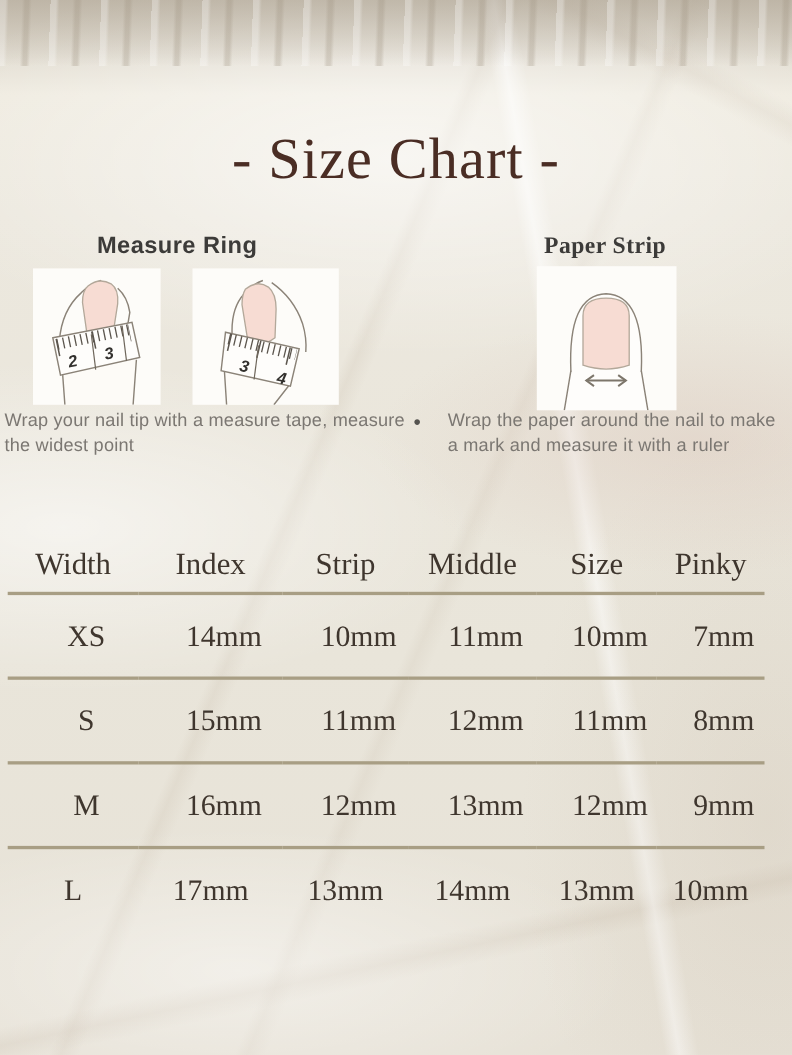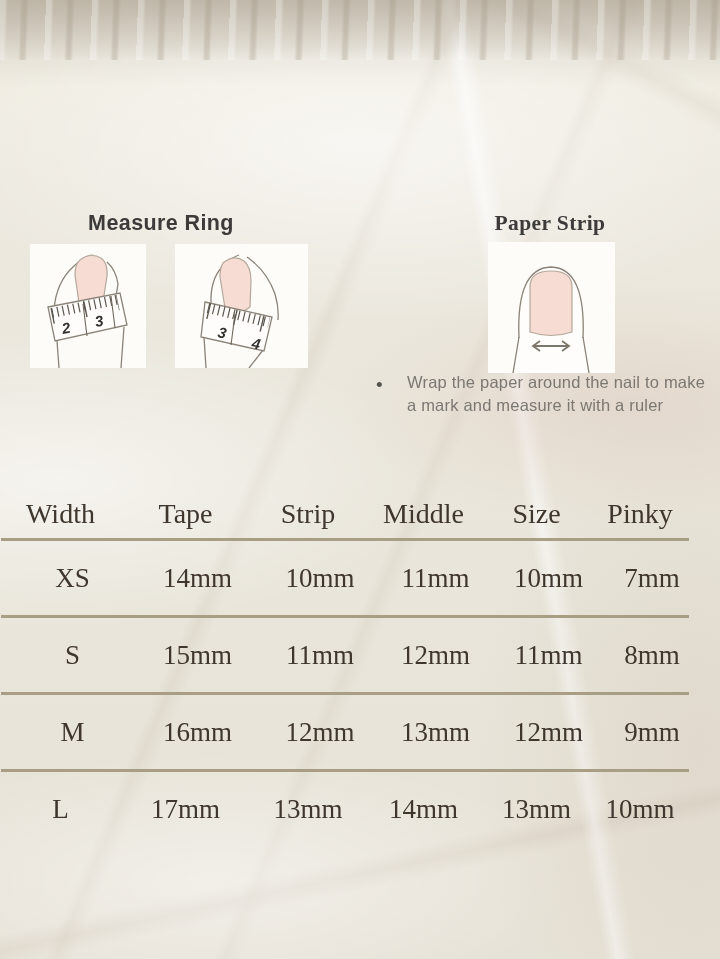--- a/index.html
+++ b/index.html
@@ -43,21 +43,21 @@
   .illu svg{display:block;width:100%;height:100%;}
   .tape-num{font-family:"Liberation Sans",sans-serif;font-size:15px;font-weight:bold;font-style:italic;fill:#33312e;}
   .desc{
     position:absolute;top:371px;font-size:16.5px;line-height:1.38;
     color:#7b7772;letter-spacing:.2px;
   }
   .desc-tape{left:4px;width:378px;}
   .desc-paper{left:399px;width:300px;margin-left:8px;}
   .bullet{position:absolute;left:376px;top:374px;font-size:19px;color:#55534f;}
   table.size-table{
-    position:absolute;left:1px;top:489px;width:688px;
+    position:absolute;left:7px;top:489px;width:688px;
     border-collapse:collapse;table-layout:fixed;
     font-family:"Liberation Serif",serif;color:#3f362e;
   }
   table.size-table th{
     font-weight:normal;font-size:28px;height:49px;
     text-align:center;vertical-align:middle;padding:0;
     border-bottom:3px solid #a89e84;
   }
   table.size-table td{
     font-size:27px;height:74px;
@@ -65,20 +65,21 @@
   }
   table.size-table tbody tr:not(:last-child) td{border-bottom:3px solid #a89e84;padding-left:24px;}
 </style>
 </head>
 <body>
 
 <div class="canvas">
 
   <div class="topband"></div>
 
+  <div class="title">- Size Chart -</div>
 
   <div class="method-label label-tape">Measure Ring</div>
   <div class="method-label label-paper">Paper Strip</div>
 
   <div class="illu illu1">
     <svg viewBox="0 0 116 124">
       <path d="M27,97 L29,124 L91,124 L94,83 Z" fill="#fdfbf7" stroke="none"></path>
       <path d="M27,97 L29,124 M94,83 L91,124" stroke="#8b8378" stroke-width="1.3" fill="none"></path>
       <path d="M24,66 Q26,38 44,22 Q52,14 62,11" fill="none" stroke="#8b8378" stroke-width="1.3"></path>
       <path d="M77,18 Q86,26 88,40 L86,52" fill="none" stroke="#8b8378" stroke-width="1.3"></path>
@@ -116,36 +117,37 @@
       <path d="M31,95 L25,131 M95,95 L101,131" stroke="#8b8378" stroke-width="1.3" fill="none"></path>
       <path d="M42,90 L42,45 Q42,29 63,29 Q84,29 84,45 L84,90 Q63,97 42,90 Z" fill="#f7dcd3" stroke="#b3a89a" stroke-width="1.2"></path>
       <g stroke="#7d766b" stroke-width="1.8" fill="none">
         <path d="M45,104 L81,104"></path>
         <path d="M52,99 L45,104 L52,109"></path>
         <path d="M74,99 L81,104 L74,109"></path>
       </g>
     </svg>
   </div>
 
+  <div class="desc desc-tape">Wrap your nail tip with a measure tape, measure the widest point</div>
   <span class="bullet">•</span>
   <div class="desc desc-paper">Wrap the paper around the nail to make a mark and measure it with a ruler</div>
 
   <table class="size-table">
     <colgroup>
       <col style="width:119px">
         <col style="width:131px">
         <col style="width:114px">
       <col style="width:117px">
         <col style="width:109px">
         <col style="width:98px">
     </colgroup>
     <thead>
       <tr>
         <th>Width</th>
-        <th>Tape</th>
+        <th>Index</th>
         <th>Strip</th>
         <th>Middle</th>
         <th>Size</th>
         <th>Pinky</th>
       </tr>
     </thead>
     <tbody>
       <tr>
         <td>XS</td>
         <td>14mm</td>

